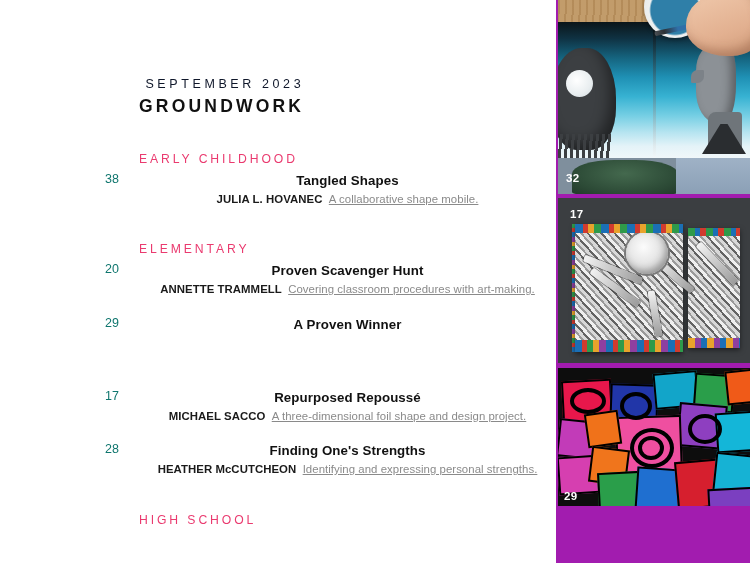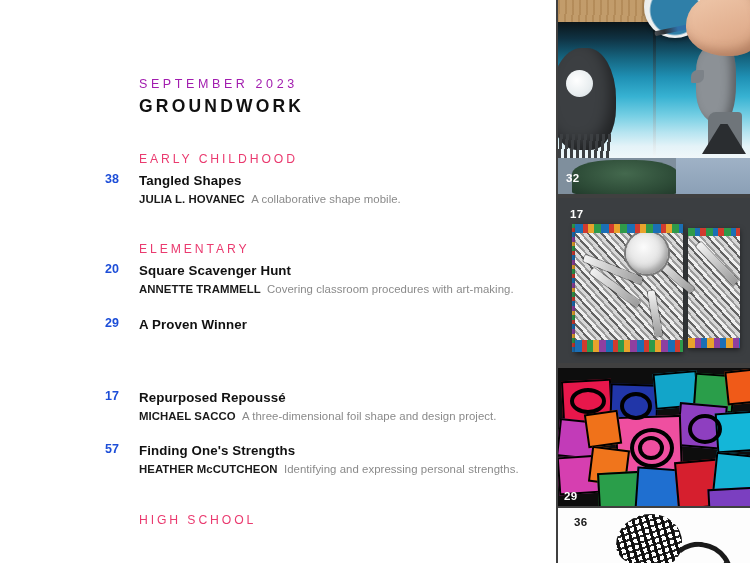--- a/index.html
+++ b/index.html
@@ -33,24 +33,25 @@
   }
 
   .masthead {
     position: absolute;
     left: 139px;
     top: 76px;
   }
   .masthead-date {
     font-size: 12.5px;
     letter-spacing: 3.6px;
-    color: #a21caf;
+    color: #0f172a;
     font-weight: 400;
     line-height: 1.35;
     white-space: nowrap;
+    text-align: right;
   }
   .masthead-title {
     font-size: 17.5px;
     letter-spacing: 3.2px;
     color: #111111;
     font-weight: 700;
     line-height: 1.35;
     margin-top: 2px;
     white-space: nowrap;
   }
@@ -76,25 +77,26 @@
     position: relative;
     min-height: 32px;
   }
   .entry-page {
     position: absolute;
     left: 0;
     top: 0;
     width: 119px;
     text-align: right;
     font-size: 12.5px;
-    color: #1d4ed8;
-    font-weight: 700;
+    color: #0f766e;
+    font-weight: 400;
   }
   .entry-body {
     margin-left: 139px;
+    text-align: center;
   }
   .entry-title {
     font-size: 13.3px;
     font-weight: 700;
     color: #111111;
     letter-spacing: 0.1px;
     line-height: 1.28;
   }
   .entry-meta {
     font-size: 11.4px;
@@ -104,35 +106,36 @@
   }
   .entry-author {
     font-weight: 700;
     color: #1a1a1a;
     letter-spacing: 0.05px;
   }
   .entry-desc {
     font-weight: 400;
     color: #8a8a8a;
     letter-spacing: 0.05px;
+    text-decoration: underline;
   }
 
   
   .sp-head { height: 6px; }
   .gap-entry { height: 18px; }
   .gap-section { height: 35px; }
 
   
   .gallery {
     position: absolute;
     left: 556px;
     top: 0;
     width: 194px;
     height: 563px;
-    background: #404040;
+    background: #a21caf;
   }
   .shot {
     position: absolute;
     left: 2px;
     width: 192px;
     overflow: hidden;
   }
   .shot-num {
     position: absolute;
     z-index: 9;
@@ -391,21 +394,21 @@
             </div>
           </div>
         </div>
         <div class="gap-section"></div>
         <div class="section">
           <div class="section-head">ELEMENTARY</div>
           <div class="sp-head"></div>
           <div class="entry">
             <div class="entry-page">20</div>
             <div class="entry-body">
-              <div class="entry-title">Square Scavenger Hunt</div>
+              <div class="entry-title">Proven Scavenger Hunt</div>
               <div class="entry-meta"><span class="entry-author">ANNETTE TRAMMELL</span>&nbsp;&nbsp;<span class="entry-desc">Covering classroom procedures with art-making.</span></div>
             </div>
           </div>
           <div class="gap-entry"></div>
           <div class="entry">
             <div class="entry-page">29</div>
             <div class="entry-body">
               <div class="entry-title">A Proven Winner</div>
             </div>
           </div>
@@ -415,21 +418,21 @@
           <div class="sp-head"></div>
           <div class="entry">
             <div class="entry-page">17</div>
             <div class="entry-body">
               <div class="entry-title">Repurposed Repoussé</div>
               <div class="entry-meta"><span class="entry-author">MICHAEL SACCO</span>&nbsp;&nbsp;<span class="entry-desc">A three-dimensional foil shape and design project.</span></div>
             </div>
           </div>
           <div class="gap-entry"></div>
           <div class="entry">
-            <div class="entry-page">57</div>
+            <div class="entry-page">28</div>
             <div class="entry-body">
               <div class="entry-title">Finding One's Strengths</div>
               <div class="entry-meta"><span class="entry-author">HEATHER McCUTCHEON</span>&nbsp;&nbsp;<span class="entry-desc">Identifying and expressing personal strengths.</span></div>
             </div>
           </div>
         </div>
         <div class="gap-section"></div>
         <div class="section">
           <div class="section-head">HIGH SCHOOL</div>
           <div class="sp-head"></div>
@@ -498,22 +501,15 @@
       <div class="cc-sq" style="left:156px;top:86px; width:40px; height:40px; background:#16b2d4; transform:rotate(6deg);"></div>
       <div class="cc-sq" style="left:150px;top:120px;width:46px; height:22px; background:#7b3fc0; transform:rotate(-3deg);"></div>
       <div class="cc-swirl" style="left:72px; top:60px; width:36px; height:32px;"></div>
       <div class="cc-swirl" style="left:80px; top:68px; width:18px; height:16px;"></div>
       <div class="cc-swirl" style="left:62px; top:24px; width:24px; height:20px;"></div>
       <div class="cc-swirl" style="left:130px;top:46px; width:26px; height:22px;"></div>
       <div class="cc-swirl" style="left:12px; top:20px; width:28px; height:18px;"></div>
       <div class="shot-num num-light" style="left:6px; top:122px;">29</div>
     </div>
 
-    <div class="shot" id="shot4">
-      <div class="bw-bg"></div>
-      <div class="bw-blob"></div>
-      <div class="bw-tail"></div>
-      <div class="bw-tail2"></div>
-      <div class="shot-num num-dark" style="left:16px; top:8px;">36</div>
-    </div>
 
   </div>
 </div>
 
 </body></html>

